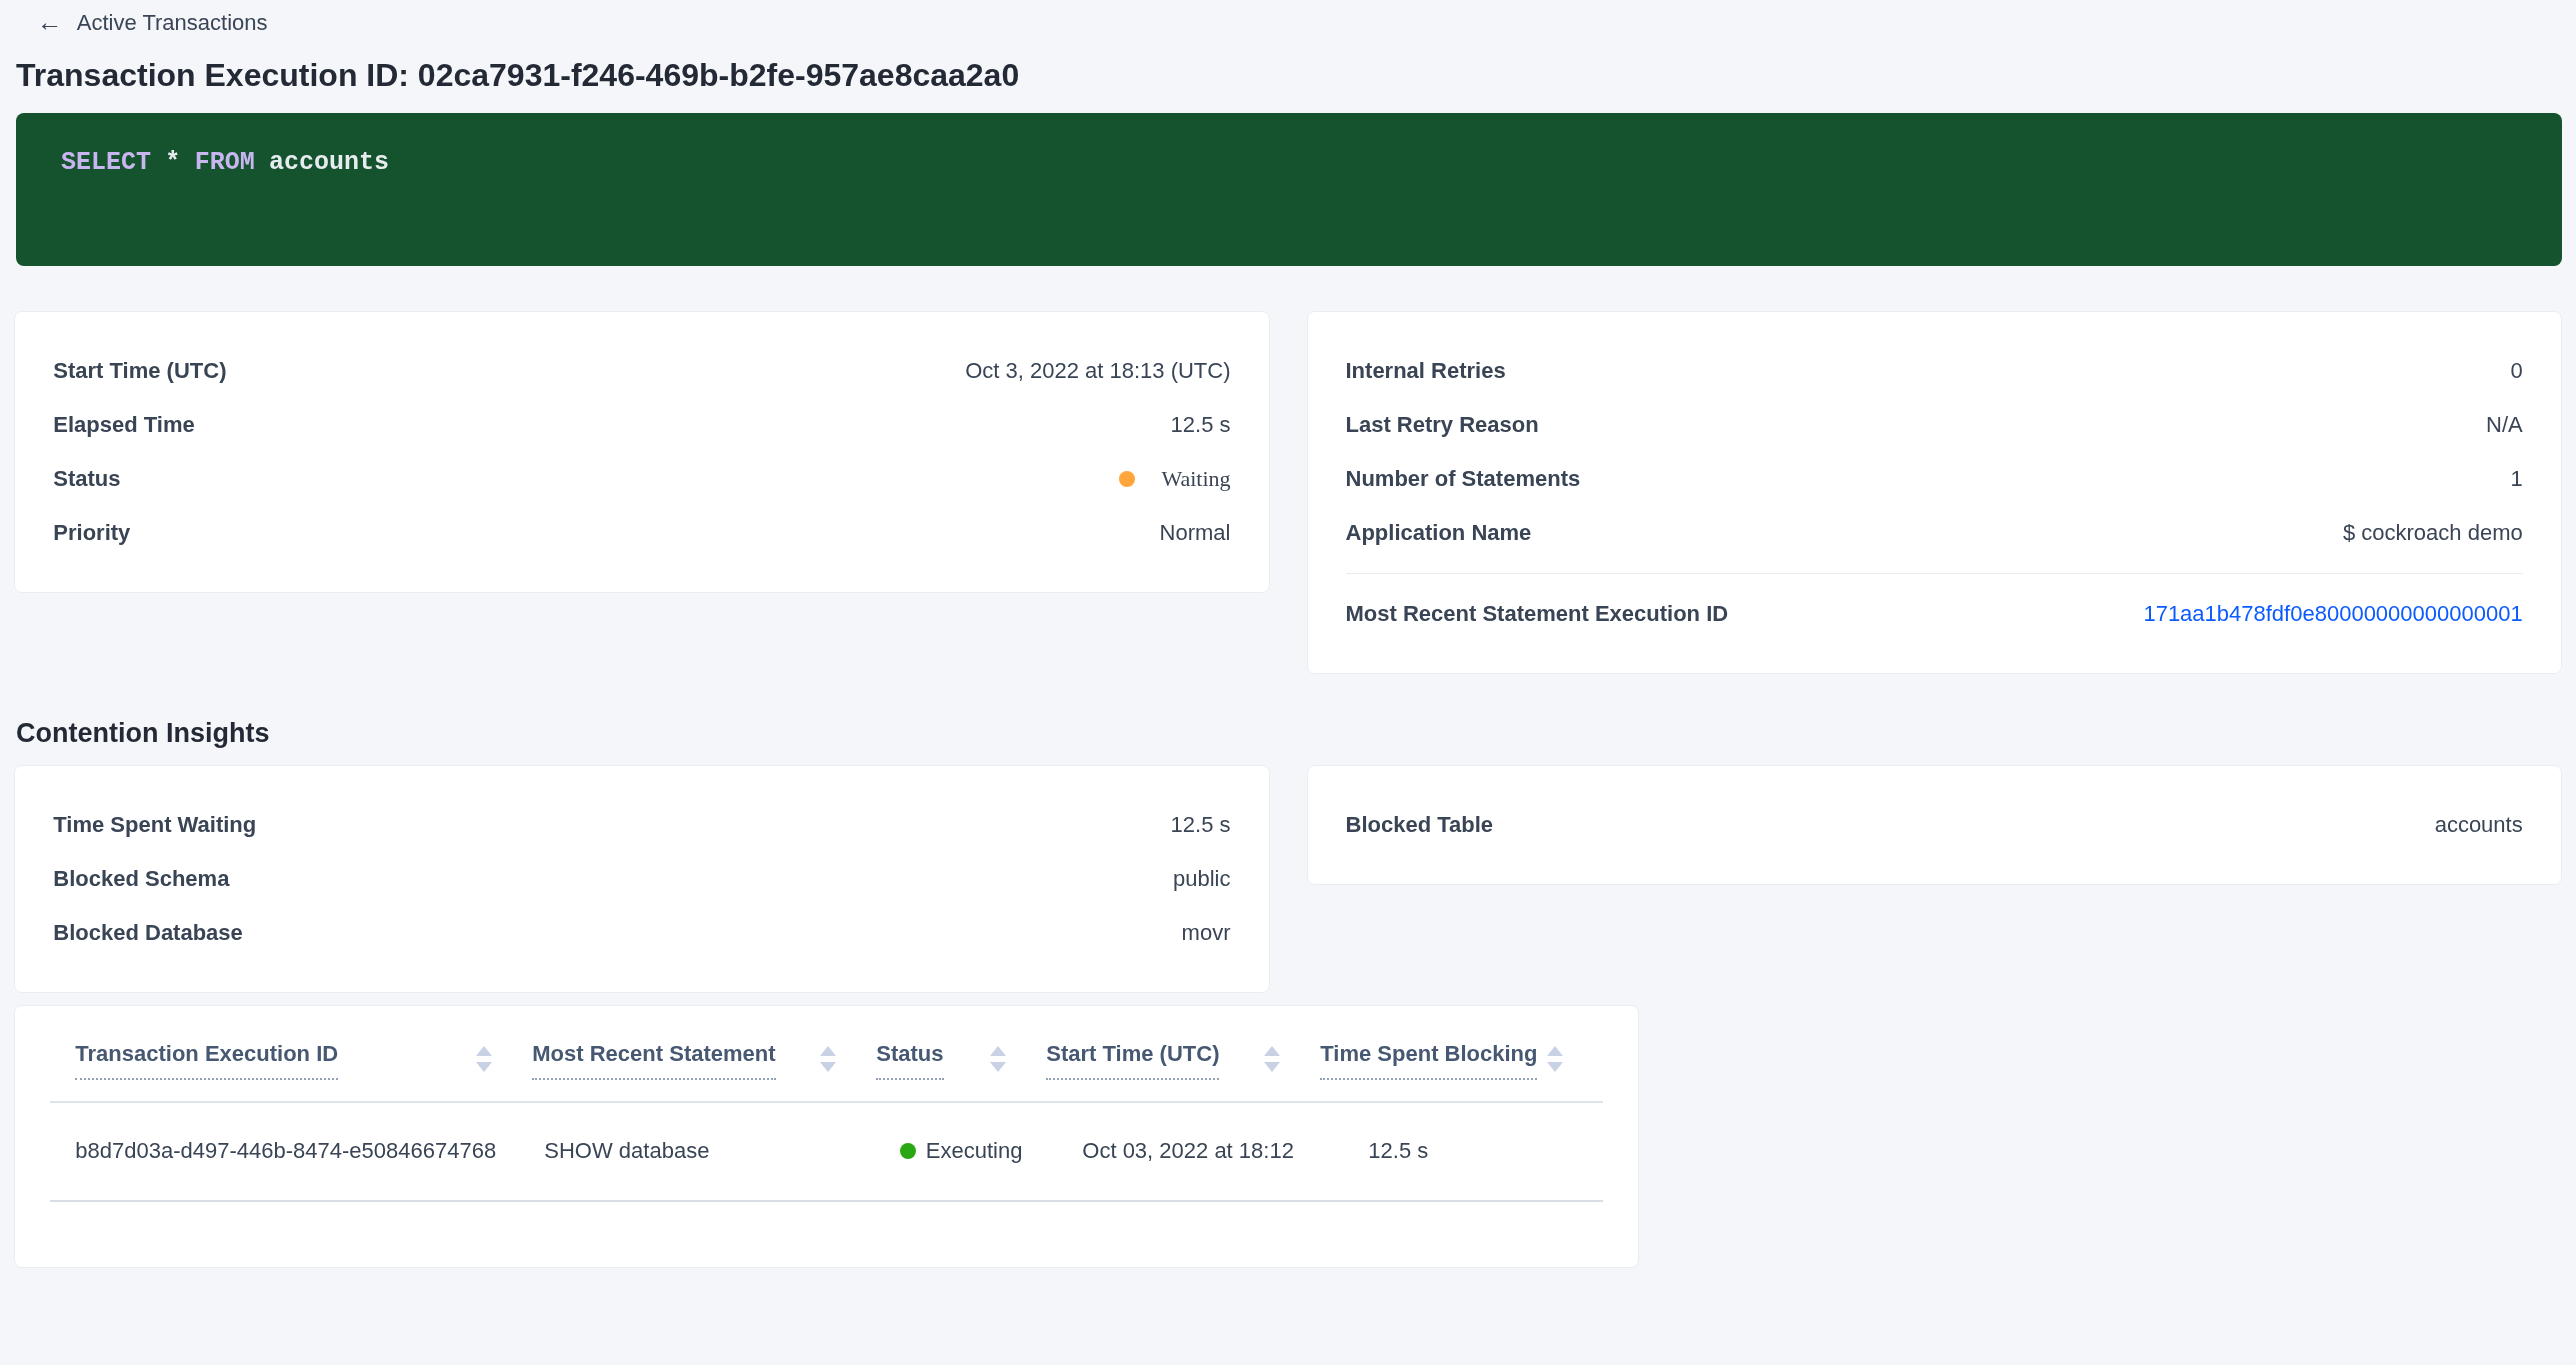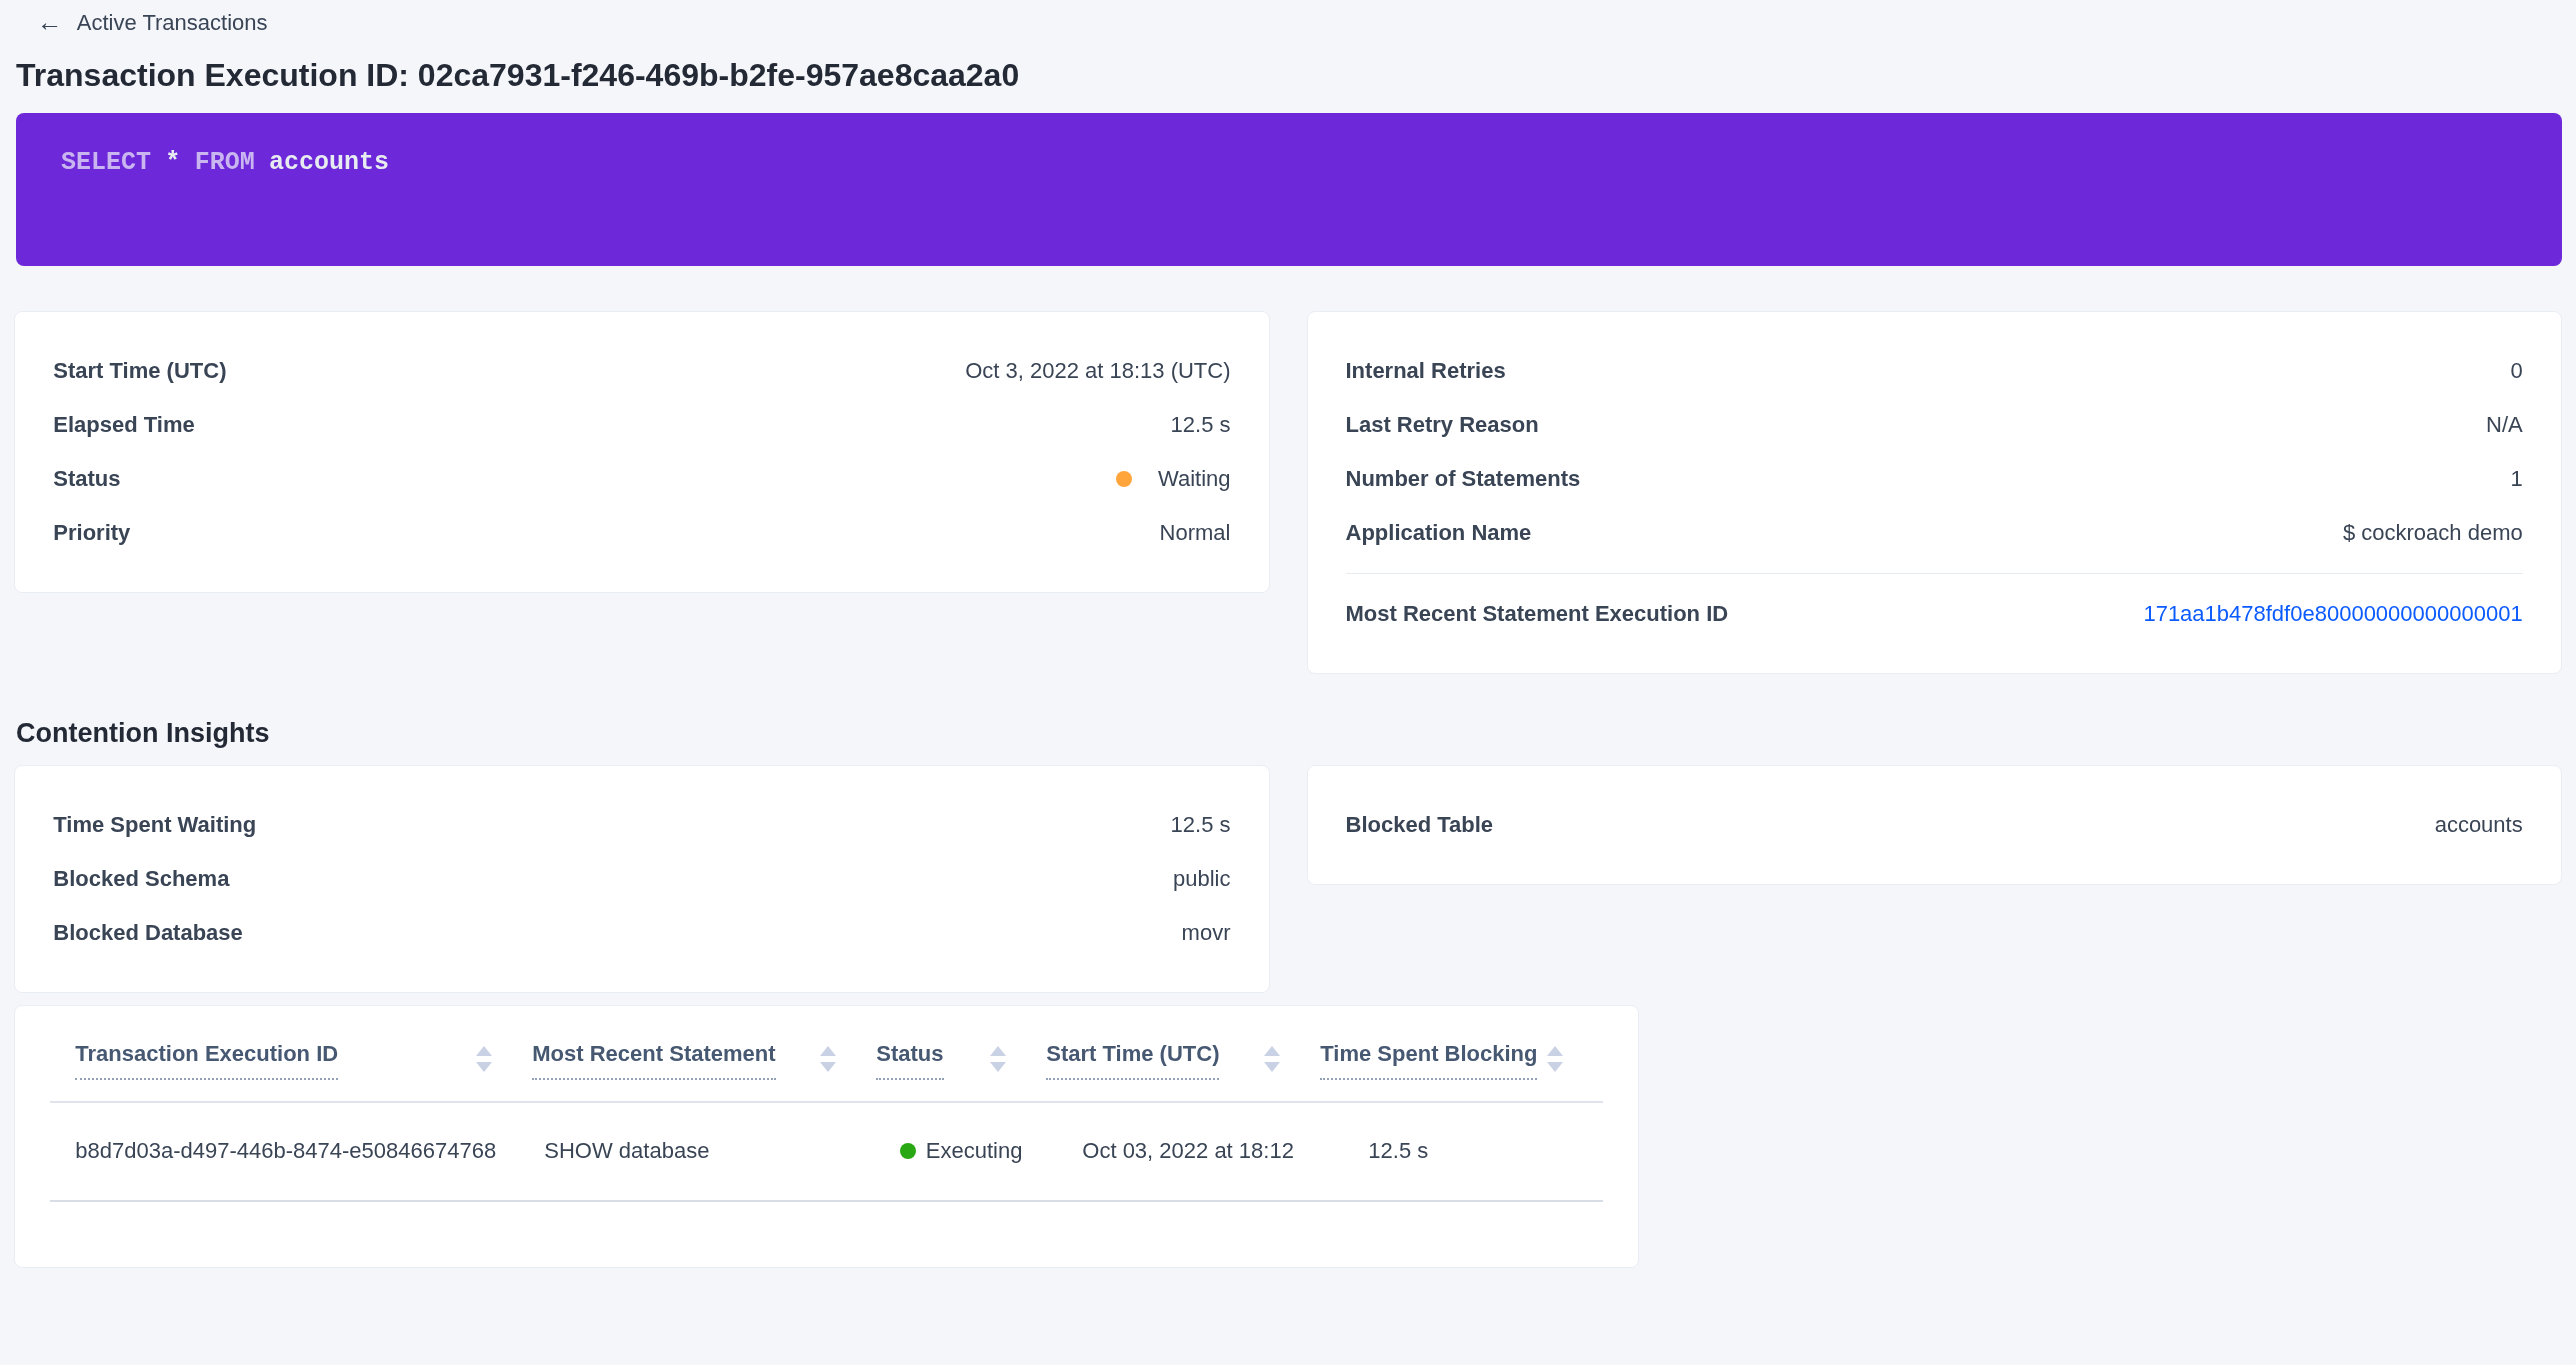--- a/index.html
+++ b/index.html
@@ -35,21 +35,21 @@
     font-size: 32px;
     line-height: 38px;
     font-weight: 700;
     color: #242a35;
   }
 
   
   .sql-box {
     margin: 19px 14.3px 0 16px;
     height: 153px;
-    background: #6d28d9;
+    background: #14532d;
     border-radius: 8px;
     box-sizing: border-box;
     padding: 35px 45px;
   }
   .sql-line {
     display: flex;
     gap: 14.3px;
     font-family: "Liberation Mono", "DejaVu Sans Mono", monospace;
     font-size: 25px;
     line-height: 29px;
@@ -75,21 +75,21 @@
   }
   .info-row {
     height: 54px;
     display: flex;
     justify-content: space-between;
     align-items: center;
     font-size: 22px;
   }
   .info-label { font-weight: 700; color: #394455; }
   .info-value { color: #394455; text-align: right; }
-  .value-with-dot { display: flex; align-items: center; gap: 26px; }
+  .value-with-dot { display: flex; align-items: center; gap: 26px; font-family: Liberation Serif, serif; }
   .dot { width: 16px; height: 16px; border-radius: 50%; display: inline-block; }
   .dot-orange { background: #ffa53b; }
   .dot-green  { background: #2aa813; }
   .card-divider { border: none; border-top: 1.6px solid #e7ecf1; margin: 12.7px 0; }
   .link { color: #0b5bff; cursor: pointer; }
 
   
   .section-heading {
     margin: 43px 14.3px 16px 16px;
     font-size: 27px;

